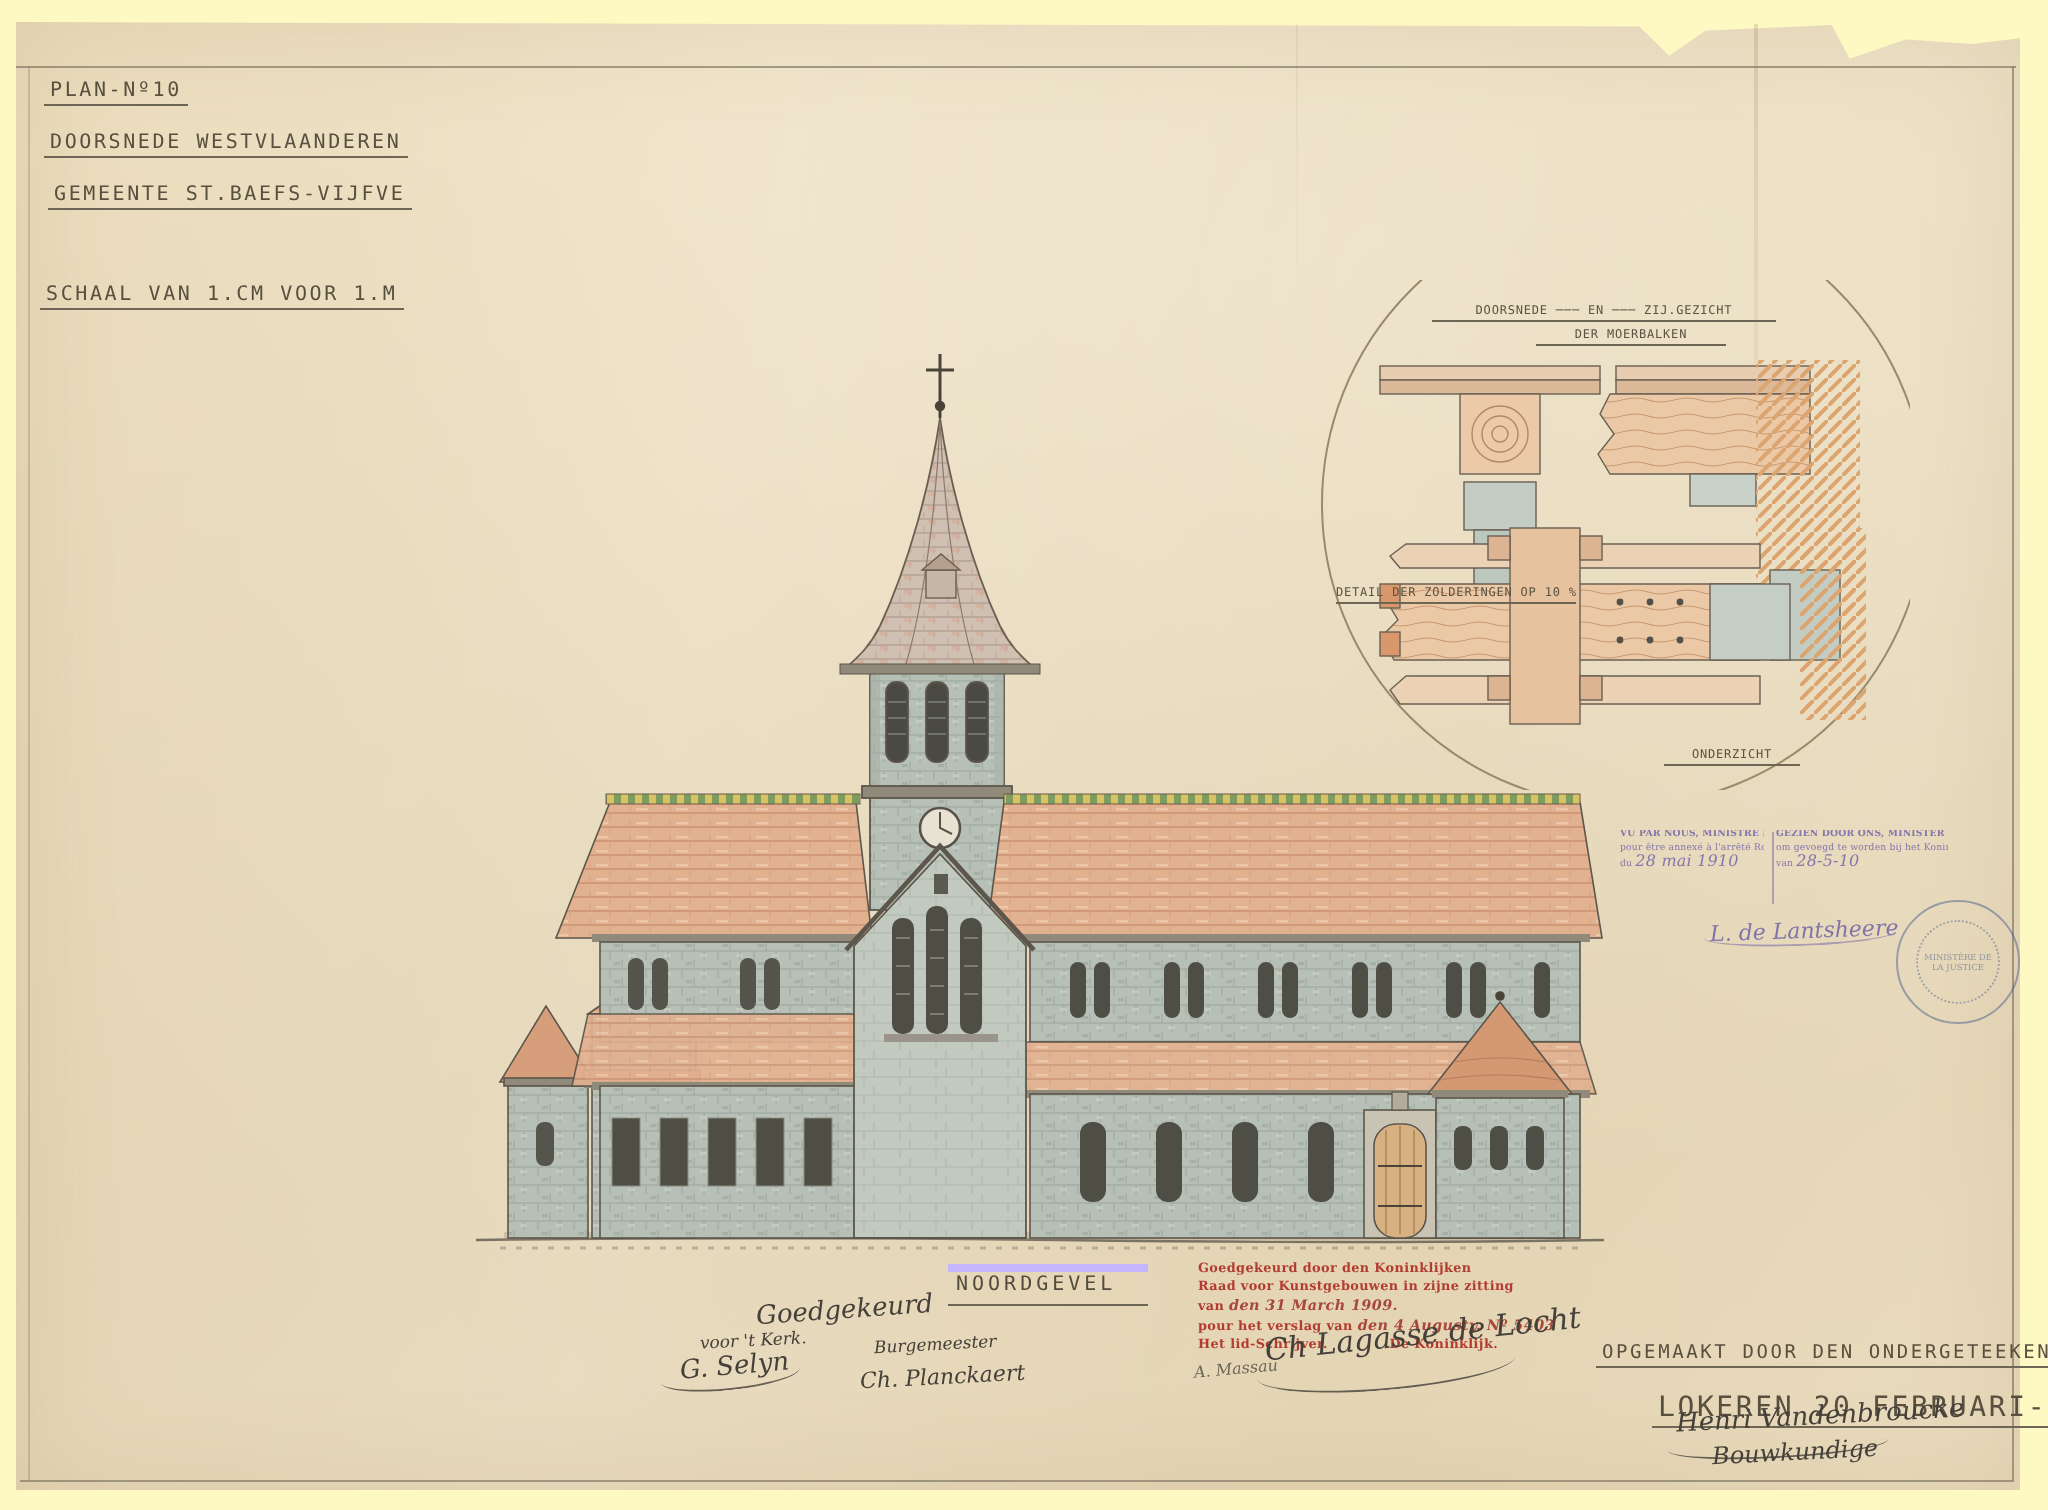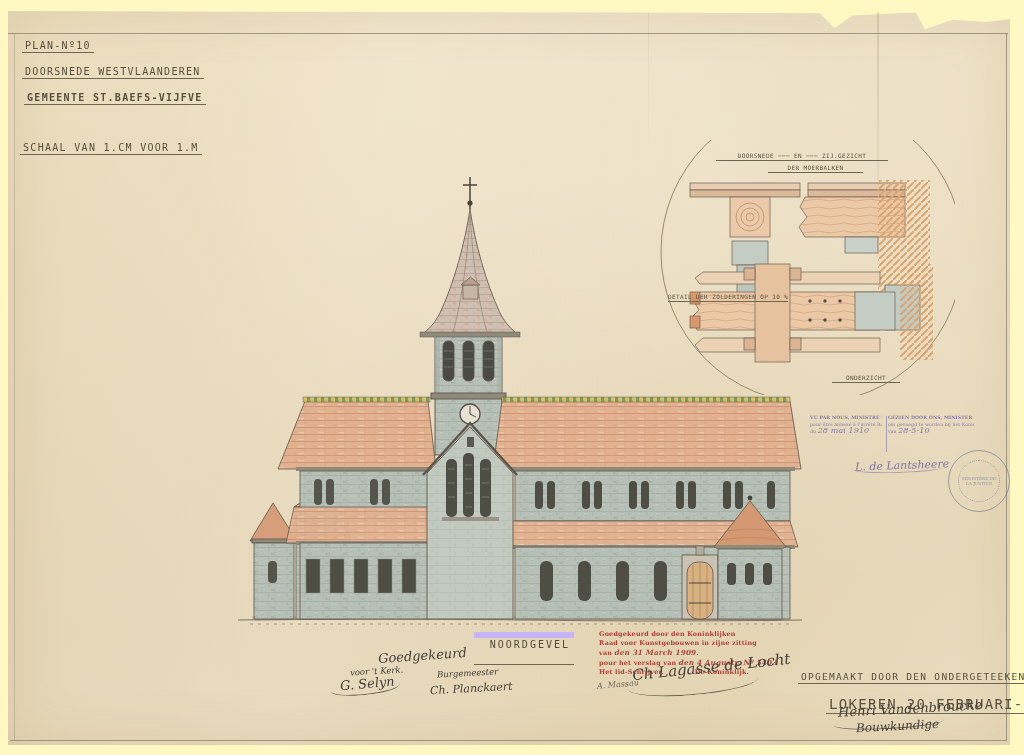--- a/index.html
+++ b/index.html
@@ -19,22 +19,22 @@
   .crease{position:absolute;background:linear-gradient(to bottom,rgba(120,95,55,.18),rgba(120,95,55,0));}
   
   .draft{position:absolute;font-family:"DejaVu Sans Mono",monospace;color:#57503e;
          letter-spacing:1.3px;font-size:10px;border-bottom:1px solid #6e6654;
          padding:0 3px 1px;white-space:nowrap;}
   .draft.small{font-size:9px;}
   .tinycap{position:absolute;font-family:"DejaVu Sans Mono",monospace;color:#5a5342;
          letter-spacing:.4px;font-size:6px;border-bottom:.8px solid #6e6654;
          text-align:center;white-space:nowrap;padding-bottom:1px;}
   .caption-box{position:absolute;font-family:"DejaVu Sans Mono",monospace;color:#524c3c;
-         font-size:10px;letter-spacing:2px;text-align:right;
-         border-top:6px solid #c4b5fd;border-bottom:1px solid #6e6654;padding:1px 4px 14px;}
+         font-size:10px;letter-spacing:2px;text-align:left;
+         border-top:4px solid #c4b5fd;border-bottom:1px solid #6e6654;padding:1px 4px 4px;}
   
   .script{position:absolute;font-family:"DejaVu Serif",serif;font-style:italic;
           color:#45403a;white-space:nowrap;}
   .purple{color:#8174a8;}
   
   #redstamp{position:absolute;left:599px;top:630px;width:170px;color:#b23c31;}
   .rs-print{font-family:"DejaVu Serif",serif;font-weight:bold;font-size:6.4px;
             letter-spacing:.2px;color:#b23c31;line-height:9px;white-space:nowrap;}
   .rs-hand{font-family:"DejaVu Serif",serif;font-style:italic;font-size:7.2px;color:#a8473c;}
   
@@ -60,21 +60,21 @@
 
   <div class="rule" style="left:8px;top:33px;width:1000px;height:1px;"></div>
   <div class="rule" style="left:10px;top:740px;width:996px;height:1px;"></div>
   <div class="rule" style="left:1006px;top:33px;width:1px;height:708px;"></div>
   <div class="rule" style="left:14px;top:33px;width:1px;height:707px;opacity:.35;"></div>
   <div class="crease" style="left:877px;top:12px;width:2px;height:260px;"></div>
   <div class="crease" style="left:648px;top:12px;width:1px;height:140px;opacity:.5;"></div>
 
   <div class="draft" style="left:22px;top:40px;">PLAN-Nº10</div>
   <div class="draft" style="left:22px;top:66px;">DOORSNEDE WESTVLAANDEREN</div>
-  <div class="draft" style="left:24px;top:92px;font-weight:bold;">GEMEENTE ST.BAEFS-VIJFVE</div>
+  <div class="draft" style="left:24px;top:92px;">GEMEENTE ST.BAEFS-VIJFVE</div>
   <div class="draft" style="left:20px;top:142px;">SCHAAL VAN 1.CM VOOR 1.M</div>
 
   <svg style="position:absolute;left:655px;top:140px;" width="300" height="255" viewBox="0 0 300 255">
     <defs>
       <pattern id="hatchOr" width="7" height="7" patternUnits="userSpaceOnUse">
         <path d="M0,7 L7,0" stroke="#dca46f" stroke-width="2"></path>
       </pattern>
       <pattern id="woodg" width="26" height="8" patternUnits="userSpaceOnUse">
         <rect width="26" height="8" fill="#ecc9a6"></rect>
         <path d="M0,4 Q7,2 13,4 T26,4" stroke="#c89a72" stroke-width=".6" fill="none"></path>

